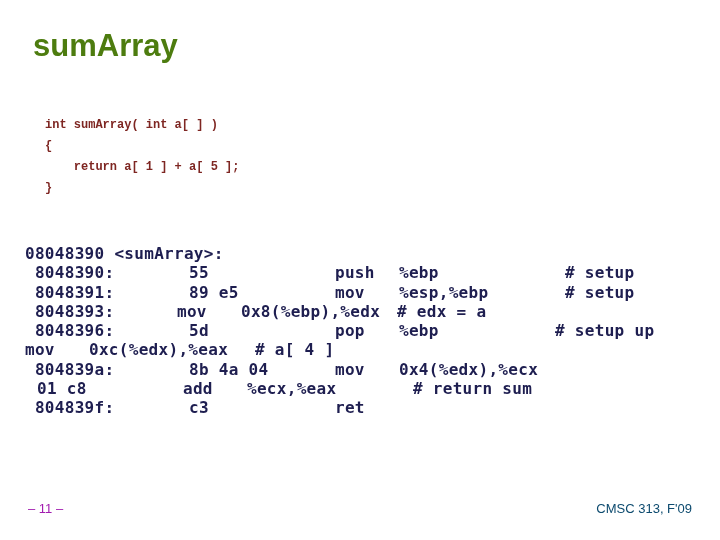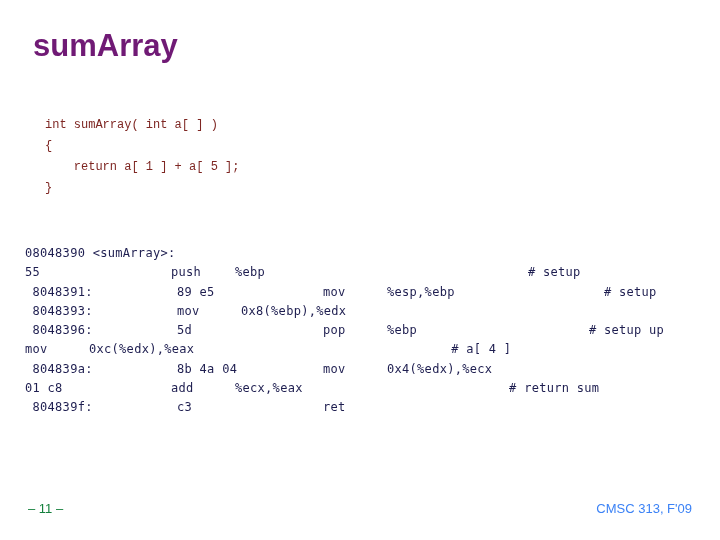--- a/index.html
+++ b/index.html
@@ -7,88 +7,90 @@
     position:relative;
     width:720px;height:540px;
     background:#ffffff;
     overflow:hidden;
     font-family:"Liberation Sans", sans-serif;
   }
   .slide-title{
     position:absolute;left:33px;top:28px;margin:0;
     font-family:"Liberation Sans", sans-serif;
     font-size:31px;font-weight:bold;letter-spacing:0px;
-    color:#701a75;
+    color:#4d7c0f;
   }
   .c-code{
     position:absolute;left:45px;top:115px;
     font-family:"Liberation Mono","DejaVu Sans Mono",monospace;
-    font-size:12px;line-height:21px;font-weight:normal;
+    font-size:12px;line-height:21px;font-weight:bold;
     color:#7e2622;
   }
   .c-code .code-line{white-space:pre;}
   .asm{
     position:absolute;left:25px;top:244px;right:10px;
     font-family:"DejaVu Sans Mono","Liberation Mono",monospace;
-    font-size:12px;font-weight:normal;line-height:19.3px;
+    font-size:16px;font-weight:bold;line-height:19.3px;
     color:#1e1e50;
     letter-spacing:0.3px;
   }
   .asm-header{white-space:pre;}
   .asm-row{display:flex;}
   .asm-row span{white-space:pre;display:block;}
   .col-addr {width:152px;}
-  .col-bytes{width:146px;}
+  .col-bytes{width:146px;margin-left:12px;}
   .col-mnem {width:64px;}
   .col-oper {width:156px;}
-  .col-comment{flex:1;text-align:center;}
+  .col-comment{flex:1;}
   .footer{
     position:absolute;left:28px;right:28px;bottom:24px;
     display:flex;justify-content:space-between;align-items:baseline;
     font-size:13px;
   }
-  .page-number{color:#15803d;}
-  .course-label{color:#3b82f6;}
+  .page-number{color:#a21caf;}
+  .course-label{color:#0c4a6e;}
 </style>
 </head>
 <body>
 
 <div class="slide">
 
   <h1 class="slide-title">sumArray</h1>
 
   <div class="c-code">
     <div class="code-line">int sumArray( int a[ ] )</div>
     <div class="code-line">{</div>
     <div class="code-line">    return a[ 1 ] + a[ 5 ];</div>
     <div class="code-line">}</div>
   </div>
 
   <div class="asm">
     <div class="asm-header">08048390 &lt;sumArray&gt;:</div>
 
     <div class="asm-row">
+      <span class="col-addr"> 8048390:</span>
       <span class="col-bytes">55</span>
       <span class="col-mnem">push</span>
       <span class="col-oper">%ebp</span>
       <span class="col-comment"> # setup</span>
     </div>
 
     <div class="asm-row">
       <span class="col-addr"> 8048391:</span>
       <span class="col-bytes">89 e5</span>
       <span class="col-mnem">mov</span>
       <span class="col-oper">%esp,%ebp</span>
       <span class="col-comment"> # setup</span>
     </div>
 
     <div class="asm-row">
       <span class="col-addr"> 8048393:</span>
       <span class="col-mnem">mov</span>
       <span class="col-oper">0x8(%ebp),%edx</span>
+      <span class="col-comment"># edx = a</span>
     </div>
 
     <div class="asm-row">
       <span class="col-addr"> 8048396:</span>
       <span class="col-bytes">5d</span>
       <span class="col-mnem">pop</span>
       <span class="col-oper">%ebp</span>
       <span class="col-comment"># setup up</span>
     </div>
 

